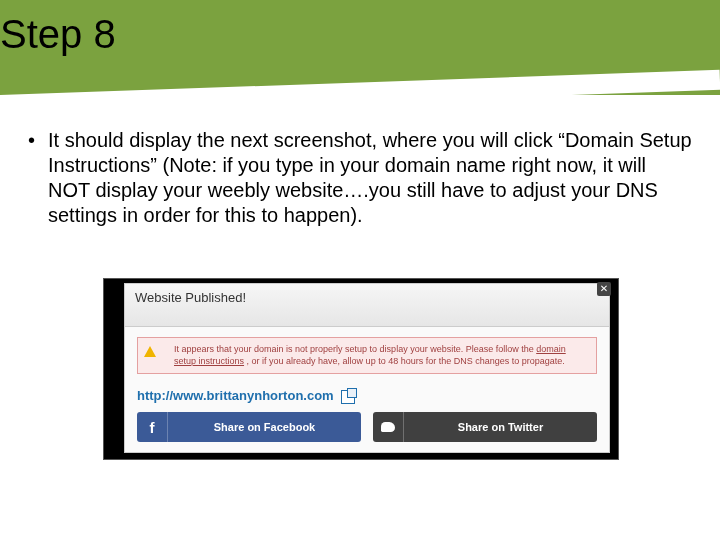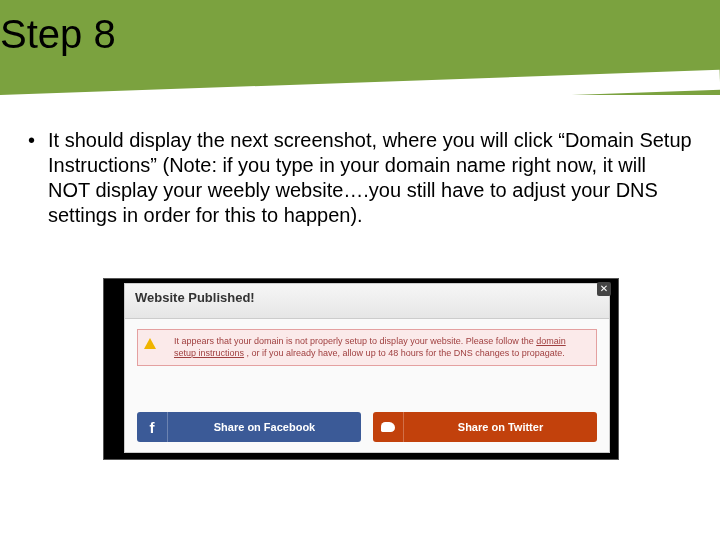--- a/index.html
+++ b/index.html
@@ -4,33 +4,33 @@
 <style>
   html,body{margin:0;padding:0;width:720px;height:540px;background:#fff;font-family:Arial,Helvetica,sans-serif;overflow:hidden}
   .banner{position:absolute;top:0;left:0;width:720px;height:95px;background:#7ba23f}
   .banner-slash{position:absolute;top:0;left:0;width:720px;height:20px;background:#fff;transform-origin:top left;transform:translateY(95px) rotate(-2deg)}
   .title{position:absolute;top:12px;left:0;width:720px;text-align:left;font-size:40px;color:#000;font-weight:400}
   .body-text{position:absolute;top:128px;left:28px;width:664px;font-size:20px;color:#000;line-height:1.25}
   .bullet{display:flex}
   .bullet .dot{width:20px;flex:none}
   .shot{position:absolute;top:278px;left:103px;width:514px;height:180px;background:#000;border:1px solid #555}
   .shot-inner{position:absolute;top:4px;left:20px;right:8px;bottom:6px;background:#fafafa;border:1px solid #ccc}
-  .shot-header{height:28px;background:linear-gradient(#f6f6f6,#e6e6e6);border-bottom:1px solid #ccc;font-weight:bold;color:#333;font-size:13px;padding:6px 10px 0 10px}
+  .shot-header{height:28px;background:linear-gradient(#f6f6f6,#e6e6e6);border-bottom:1px solid #ccc;font-weight:normal;color:#333;font-size:13px;padding:6px 10px 8px 10px}
   .close-x{position:absolute;right:-2px;top:-2px;width:14px;height:14px;background:#444;color:#fff;font-size:10px;line-height:14px;text-align:center;border-radius:2px}
   .alert{margin:10px 12px 0 12px;border:1px solid #e4a0a0;background:#fbeaea;padding:6px 8px 6px 36px;position:relative;font-size:9px;color:#a04040;line-height:1.3}
   .alert-ico{position:absolute;left:6px;top:8px;width:0;height:0;border-left:6px solid transparent;border-right:6px solid transparent;border-bottom:11px solid #f0b400}
   .alert a{color:#a04040;text-decoration:underline}
   .link-row{margin:14px 12px 0 12px;font-size:13px}
   .link-row a{color:#1f6fad;text-decoration:none;font-weight:bold}
   .ext-ico{display:inline-block;width:12px;height:12px;border:1px solid #1f6fad;position:relative;margin-left:4px;vertical-align:middle;background:#fff}
   .ext-ico::after{content:"";position:absolute;top:-3px;right:-3px;width:8px;height:8px;border:1px solid #1f6fad;background:#eaf1f8}
   .btn-row{position:absolute;left:12px;right:12px;bottom:10px;display:flex;gap:12px}
   .share-btn{flex:1;height:30px;border-radius:3px;color:#fff;font-size:11px;font-weight:bold;display:flex;align-items:center}
   .fb{background:#3b5a97}
-  .tw{background:#c2410c}
+  .tw{background:#404040}
   .ico-box{width:30px;height:30px;display:flex;align-items:center;justify-content:center;border-right:1px solid rgba(255,255,255,.25);font-size:15px}
   .share-btn span.lbl{flex:1;text-align:center}
   .tw-ico{width:14px;height:10px;background:#fff;border-radius:6px 8px 6px 2px;position:relative}
 </style>
 </head>
 <body>
 
 <div class="banner"></div>
 <div class="banner-slash"></div>
 <div class="title">Step 8</div>
@@ -45,20 +45,24 @@
 <div class="shot">
   <div class="shot-inner">
     <div class="close-x">✕</div>
     <div class="shot-header">Website Published!</div>
     <div class="alert">
       <div class="alert-ico"></div>
       <span>It appears that your domain is not properly setup to display your website. Please follow the </span>
       <a href="#">domain setup instructions</a>
       <span>, or if you already have, allow up to 48 hours for the DNS changes to propagate.</span>
     </div>
+    <div class="link-row">
+      <a href="#">http://www.brittanynhorton.com</a>
+      <span class="ext-ico"></span>
+    </div>
     <div class="btn-row">
       <div class="share-btn fb">
         <div class="ico-box">f</div>
         <span class="lbl">Share on Facebook</span>
       </div>
       <div class="share-btn tw">
         <div class="ico-box">
             <div class="tw-ico"></div>
           </div>
         <span class="lbl">Share on Twitter</span>

